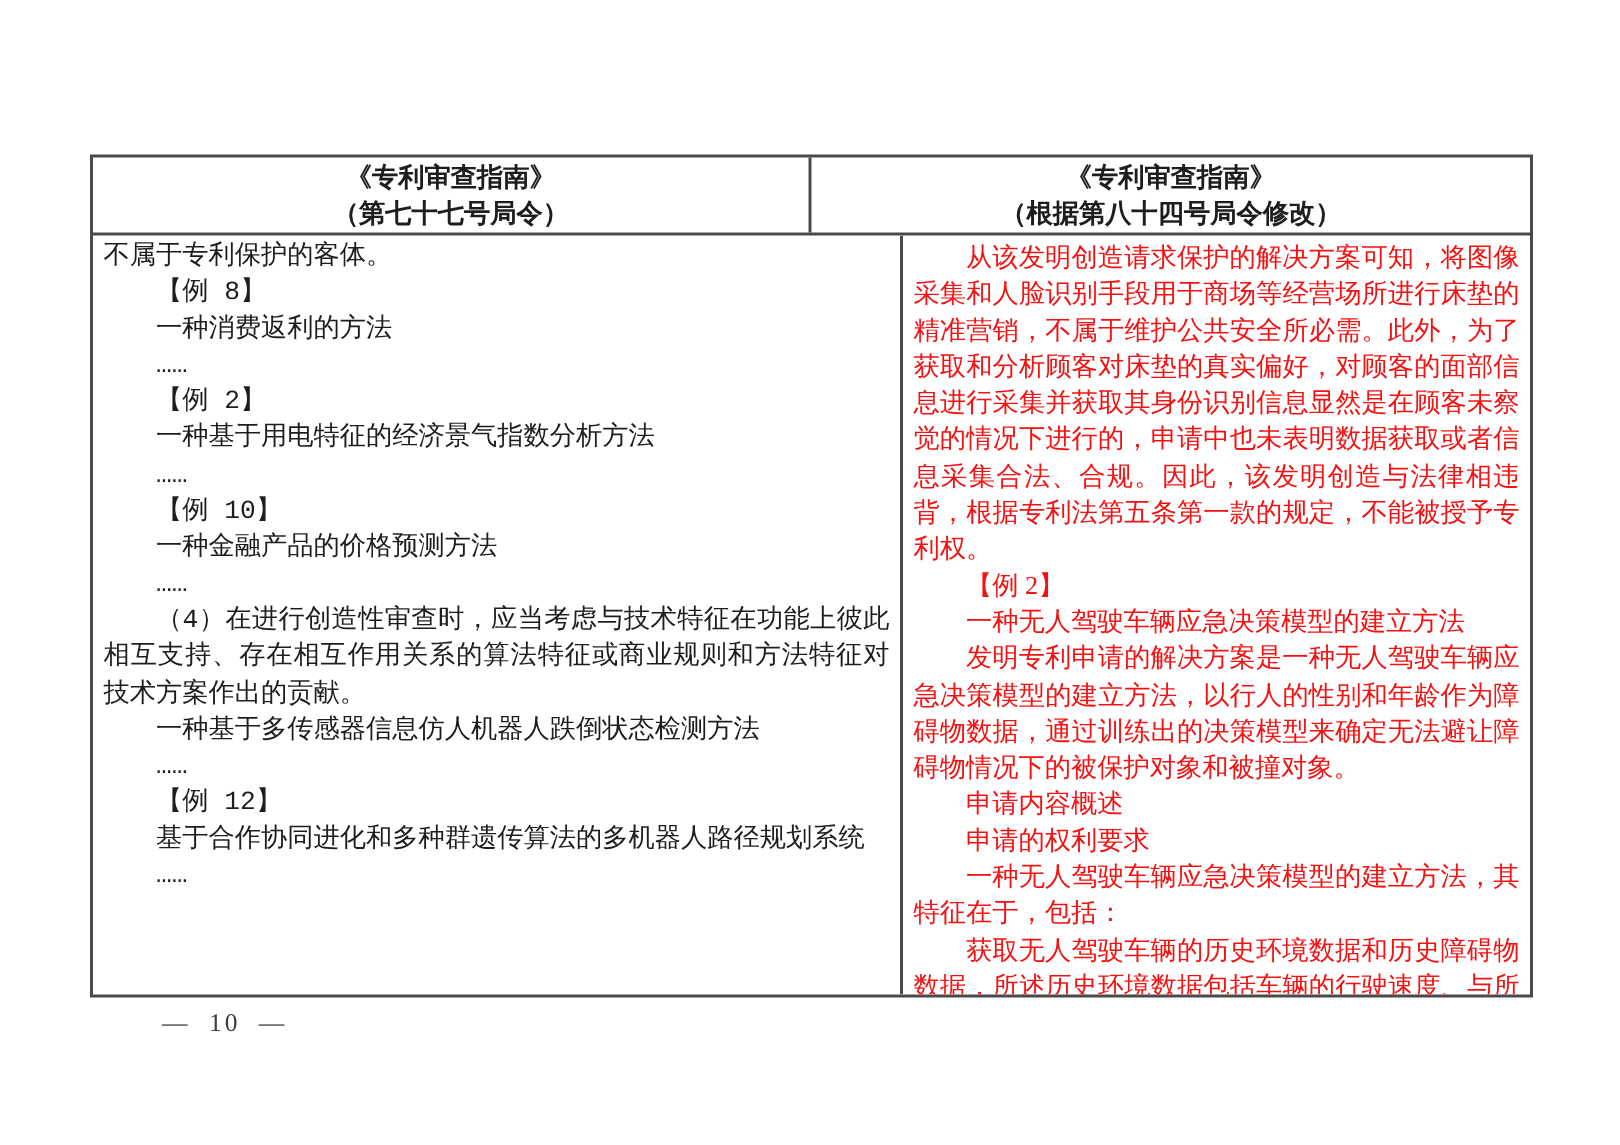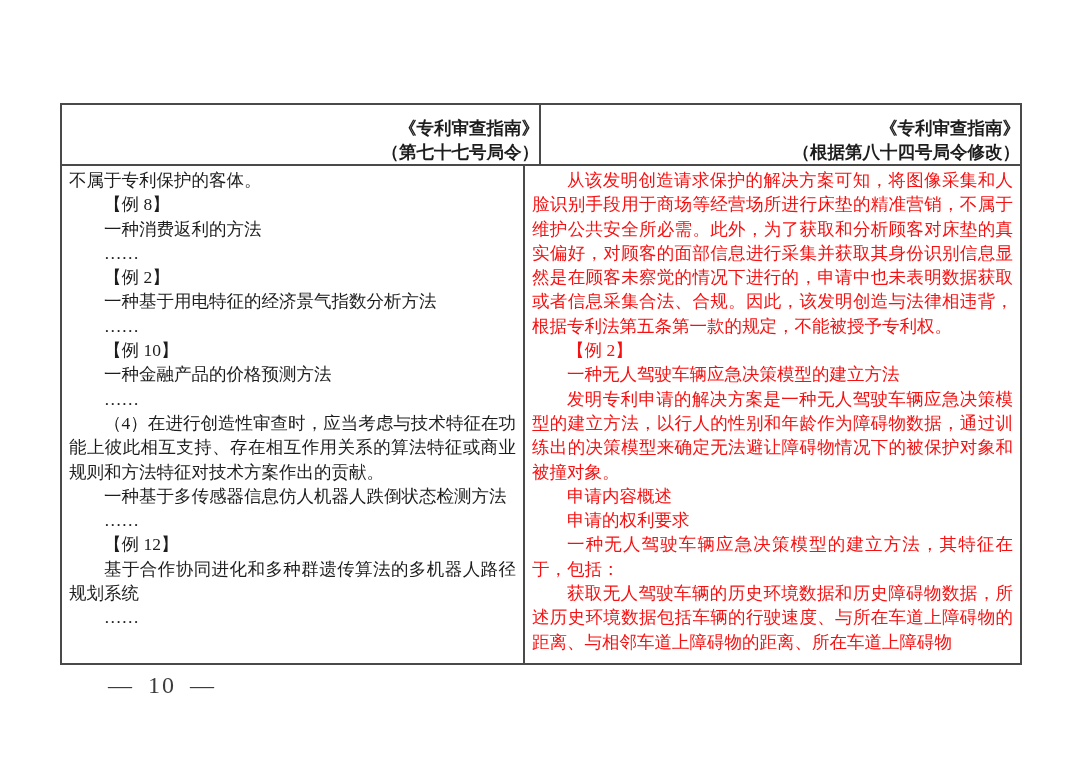--- a/index.html
+++ b/index.html
@@ -29,67 +29,68 @@
     flex-direction: column;
     background: #ffffff;
   }
   .header-row {
     display: flex;
     flex: 0 0 50px;
     border-bottom: 2px solid var(--border, #4a4a4a);
   }
   .header-cell {
     box-sizing: border-box;
-    text-align: right;
+    text-align: center;
     font-weight: bold;
     color: var(--body-text, #1d1d1d);
     font-size: 17.5px;
     line-height: 24px;
-    padding-top: 11px;
+    padding-top: 1px;
   }
   .header-cell.hc-left {
     width: 479px;
     border-right: 2px solid var(--border, #4a4a4a);
   }
   .header-cell.hc-right { flex: 1; }
   .body-row {
     display: flex;
     flex: 1;
     overflow: hidden;
   }
   .cell {
     box-sizing: border-box;
     overflow: hidden;
     padding: 2px 7px 0 7px;
   }
   .cell.c-left {
-    width: 463px;
+    width: 540px;
     border-right: 2px solid var(--border, #4a4a4a);
     color: var(--body-text, #1d1d1d);
+    font-family: Liberation Mono, monospace;
   }
   .cell.c-right {
     flex: 1;
     color: var(--revision-text, #f51111);
   }
   .para {
     font-size: 17.5px;
     line-height: 24.3px;
     text-align: justify;
     word-break: break-all;
   }
   .para.indent { text-indent: 2em; }
   .cell.c-right .para {
     text-decoration-thickness: 1px;
     text-underline-offset: 4px;
   }
   .page-number {
     position: absolute;
     left: 108px;
     top: 672px;
-    font-size: 24px;
+    font-size: 17px;
     color: var(--page-number, #3c3c3c);
     letter-spacing: 2px;
     word-spacing: 6px;
   }
 </style>
 </head>
 <body>
 
 <div class="page">
 

